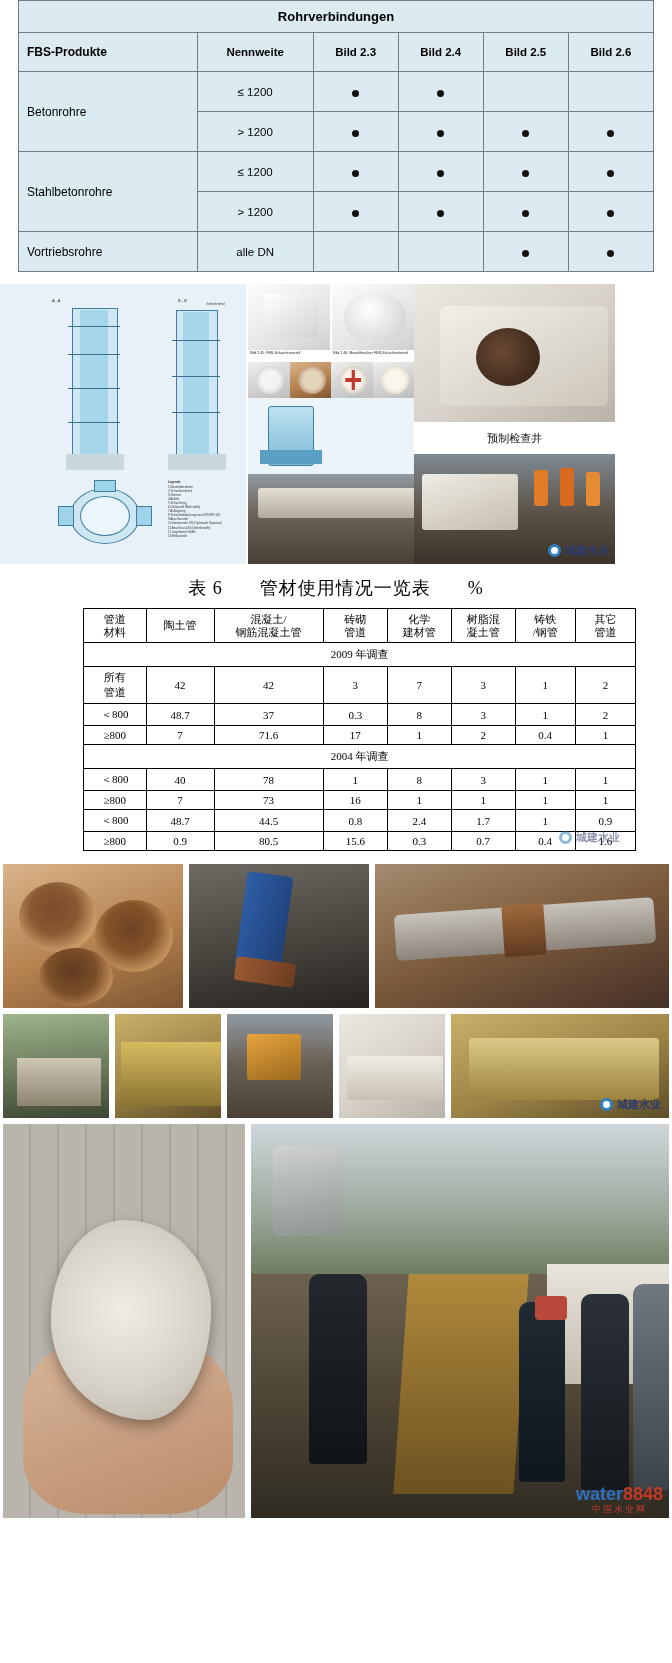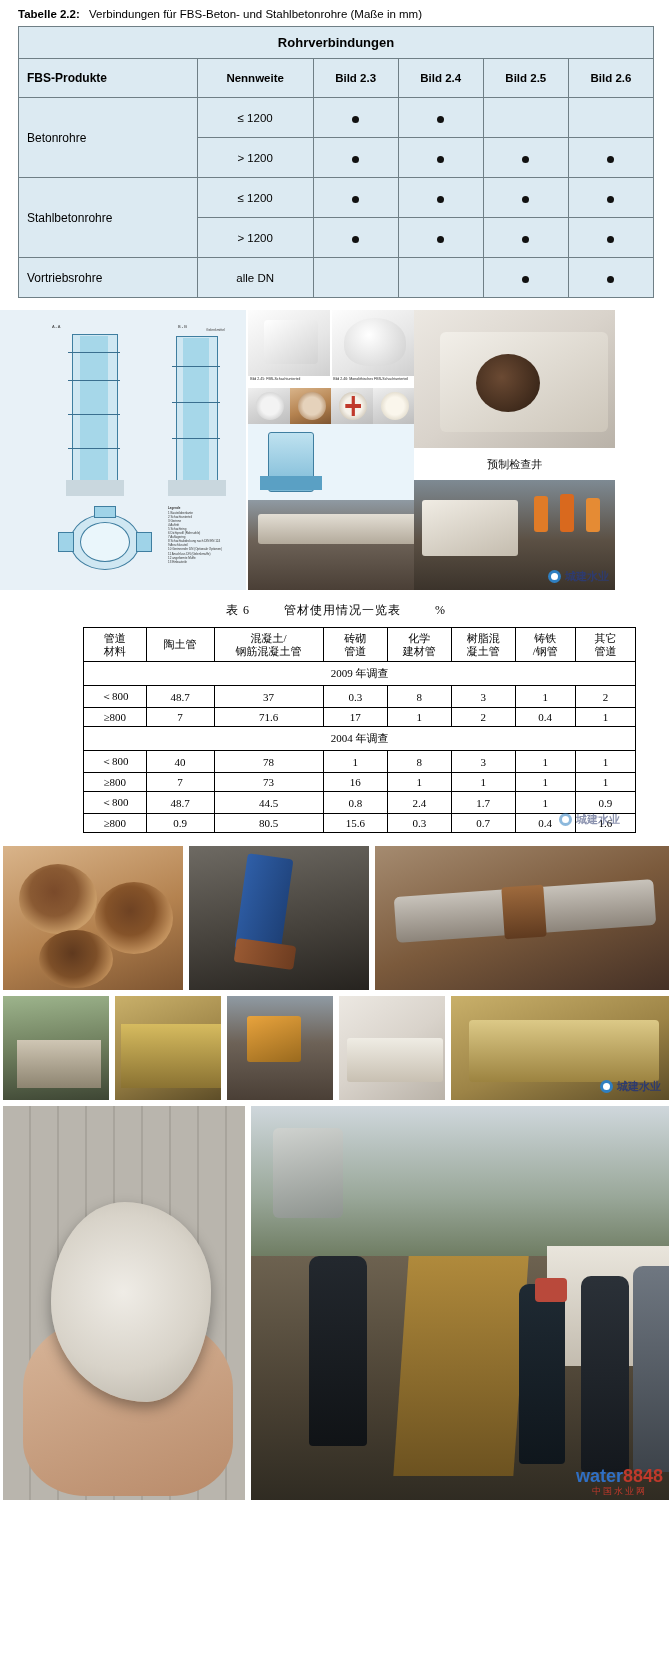--- a/index.html
+++ b/index.html
@@ -48,21 +48,21 @@
   .p-pave{background:linear-gradient(150deg,#b7b3ab 0%,#9e9a92 50%,#86827b 100%);}
   .p-stone{background:radial-gradient(circle at 45% 45%,#efece6 0%,#d8d3c9 55%,#b6b0a4 100%);}
 
   .caption-cn{font-size:11px;text-align:center;color:#111;}
 
   .wm{position:absolute;display:flex;align-items:center;gap:4px;font-size:11px;color:#2e3b6e;font-weight:bold;}
   .wm-badge{width:13px;height:13px;border-radius:50%;background:#2f7fc1;display:inline-block;position:relative;}
   .wm-badge::after{content:"";position:absolute;left:3px;top:3px;width:7px;height:7px;border-radius:50%;background:#fff;}
 
   
-  .t6-title{font-size:12px;text-align:center;padding:12px 0 8px 0;letter-spacing:1px;font-family:"Liberation Serif",serif;}
+  .t6-title{font-size:18px;text-align:center;padding:12px 0 8px 0;letter-spacing:1px;font-family:"Liberation Serif",serif;}
   .t6-title .sp{display:inline-block;width:26px;}
   .t6-wrap{padding:0 36px;}
   table.t6{border-collapse:collapse;width:100%;font-size:11px;font-family:"Liberation Serif",serif;}
   table.t6 td,table.t6 th{border:1px solid #000;text-align:center;vertical-align:middle;padding:3px 2px;}
   table.t6 th{font-weight:normal;line-height:1.15;padding:4px 2px;}
   table.t6 .sect{padding:4px 0;}
 
   
   .grid2{display:flex;flex-wrap:wrap;width:672px;margin-top:10px;}
   .g2row{display:flex;width:672px;}
@@ -71,24 +71,20 @@
   .grid3{display:flex;width:672px;}
   .wm-bottom{position:absolute;right:6px;bottom:2px;font-size:18px;font-weight:bold;color:#2f6fc4;letter-spacing:0;}
   .wm-bottom .red{color:#c0392b;}
   .wm-bottom .sub{display:block;font-size:9px;color:#c0392b;text-align:center;font-weight:normal;letter-spacing:2px;margin-top:-2px;}
 </style>
 </head>
 <body>
 
 <div class="page">
 
-  <div class="cap-de">
-    <span class="lead">Tabelle 2.2:</span>
-    <span style="margin-left:6px;">Verbindungen für FBS-Beton- und Stahlbetonrohre (Maße in mm)</span>
-  </div>
 
   <div class="t22-wrap">
     <table class="t22">
       <tbody>
           <tr>
         <th class="hdr" colspan="6">Rohrverbindungen</th>
       </tr>
       <tr>
         <th class="lbl">FBS-Produkte</th>
         <th>Nennweite</th>
@@ -274,20 +270,31 @@
         <th style="width:58px;white-space:pre-line;">铸铁
 /钢管</th>
         <th style="width:58px;white-space:pre-line;">其它
 管道</th>
       </tr>
 
       <tr>
         <td class="sect" colspan="8">2009 年调查</td>
       </tr>
       <tr>
+        <td style="white-space:pre-line;">所有
+管道</td>
+        <td>42</td>
+        <td>42</td>
+        <td>3</td>
+        <td>7</td>
+        <td>3</td>
+        <td>1</td>
+        <td>2</td>
+      </tr>
+      <tr>
         <td>＜800</td>
         <td>48.7</td>
         <td>37</td>
         <td>0.3</td>
         <td>8</td>
         <td>3</td>
         <td>1</td>
         <td>2</td>
       </tr>
       <tr>

